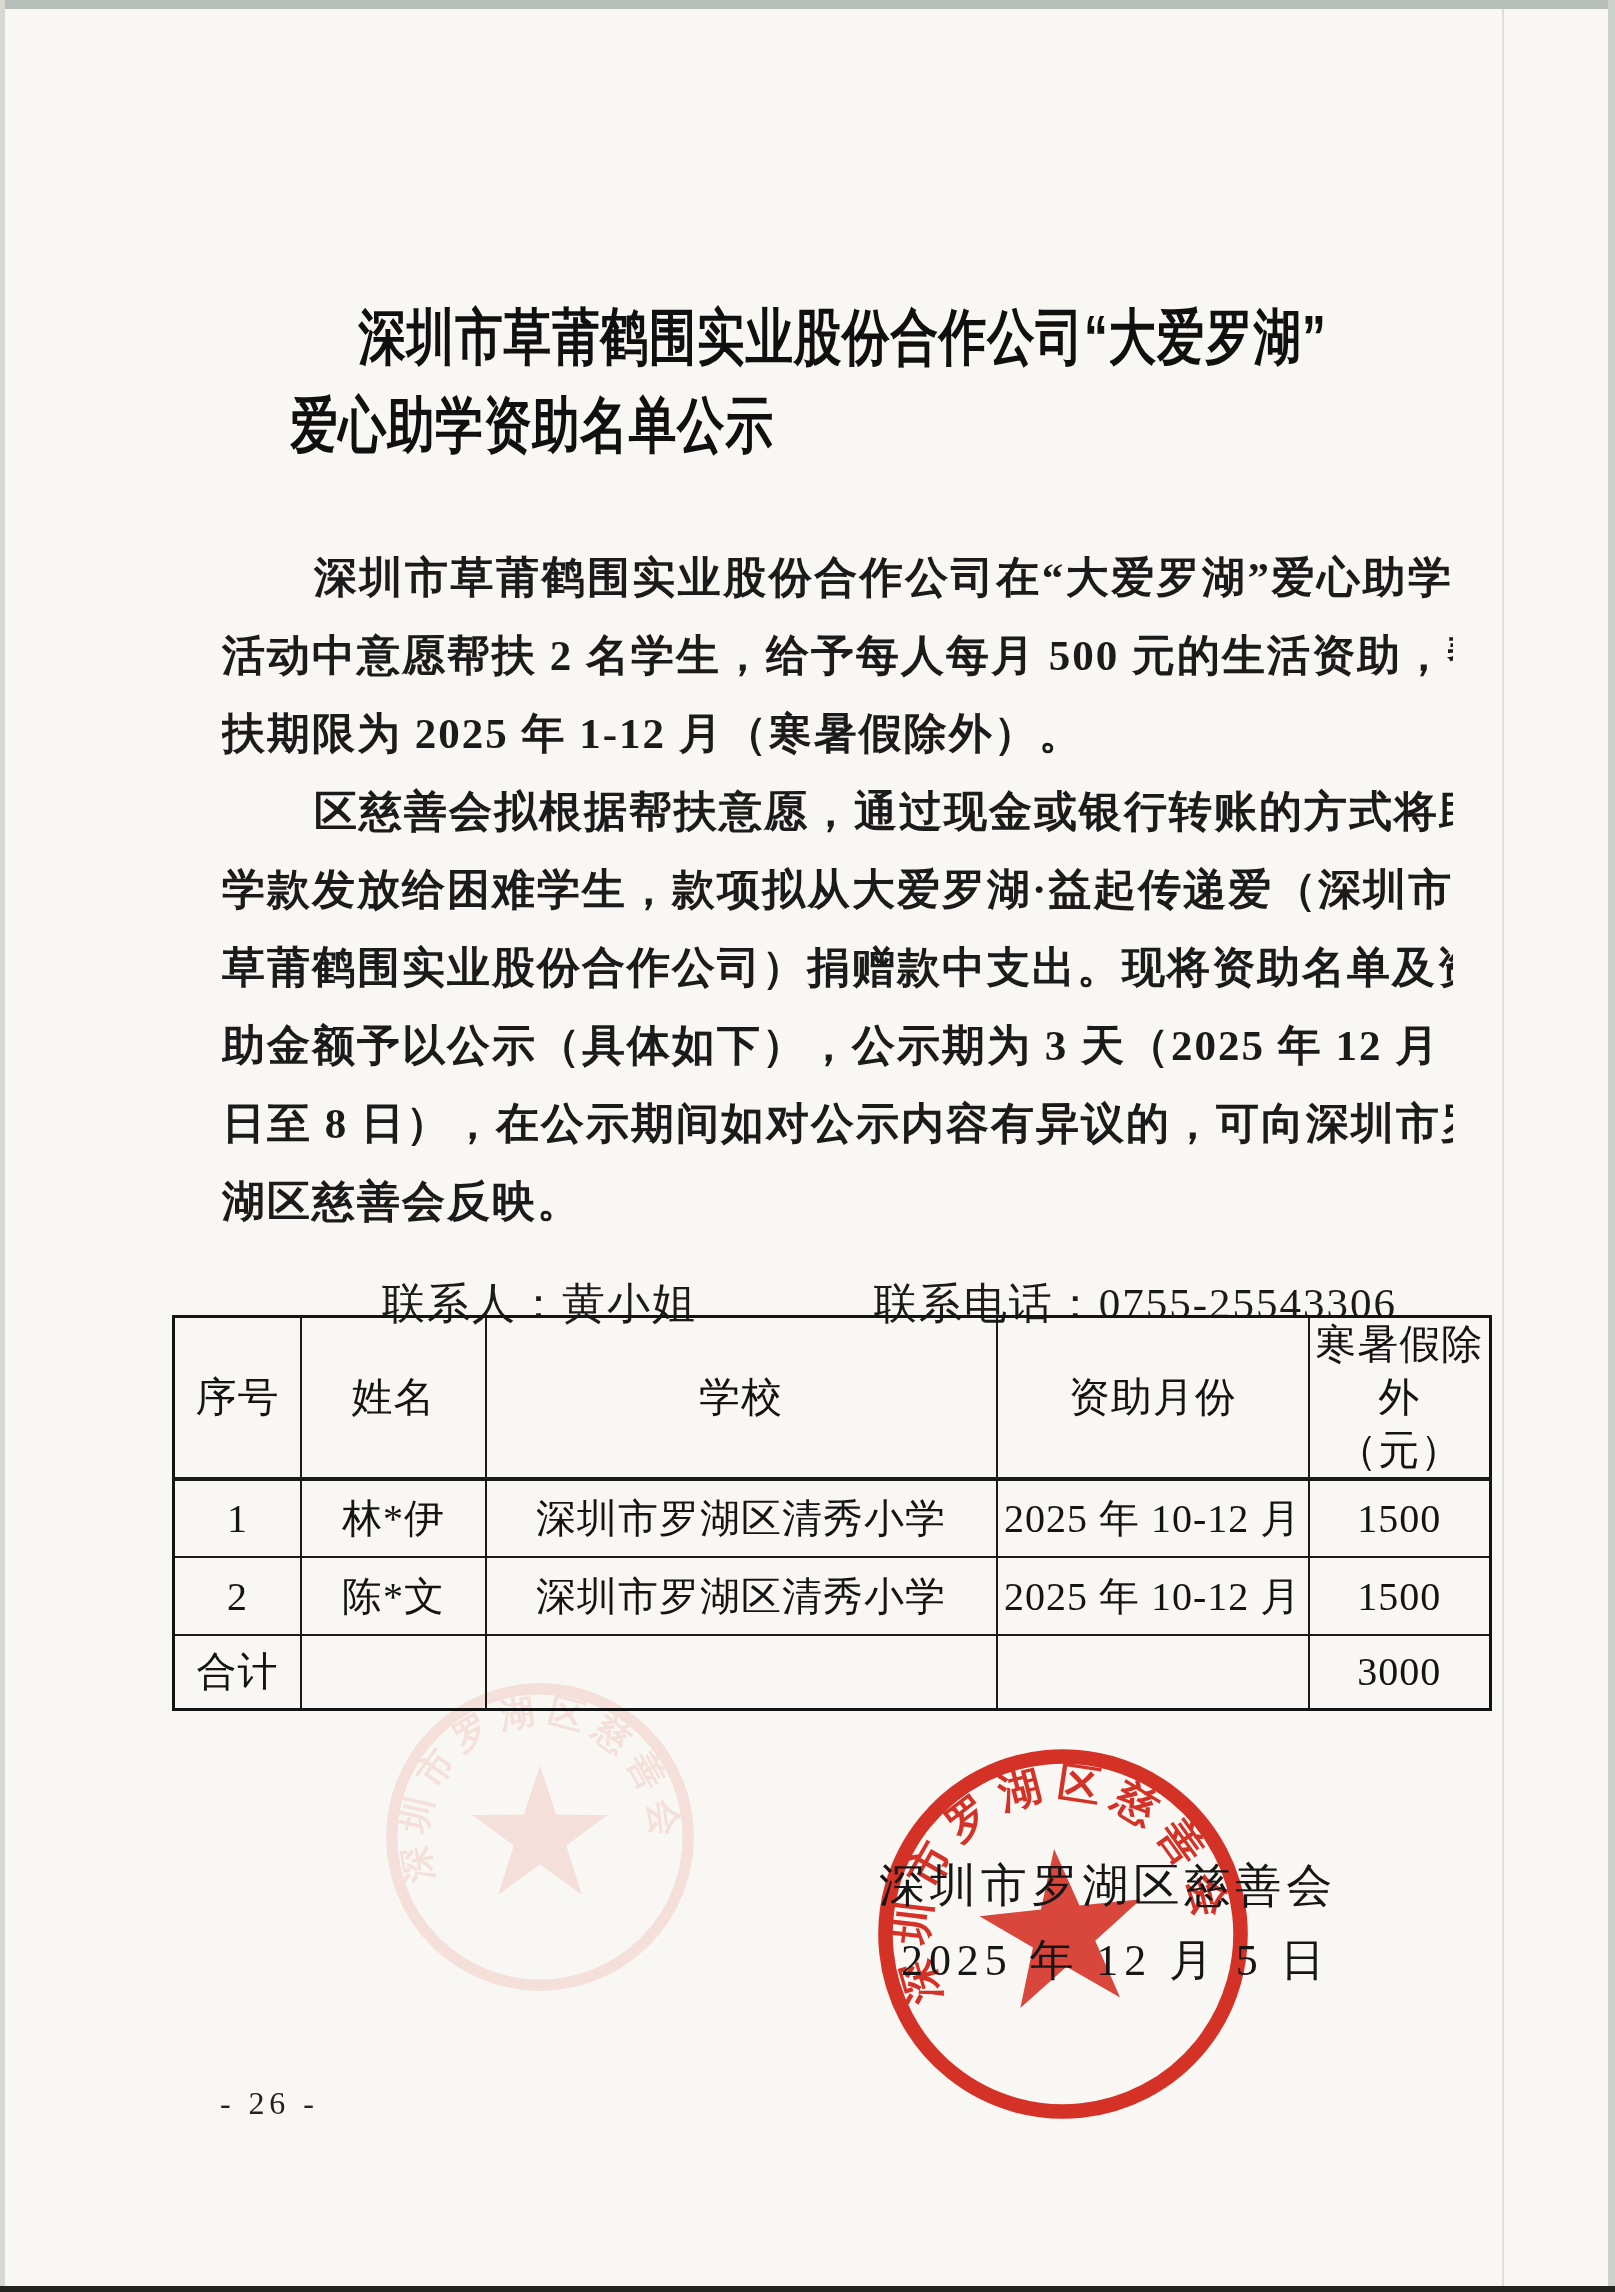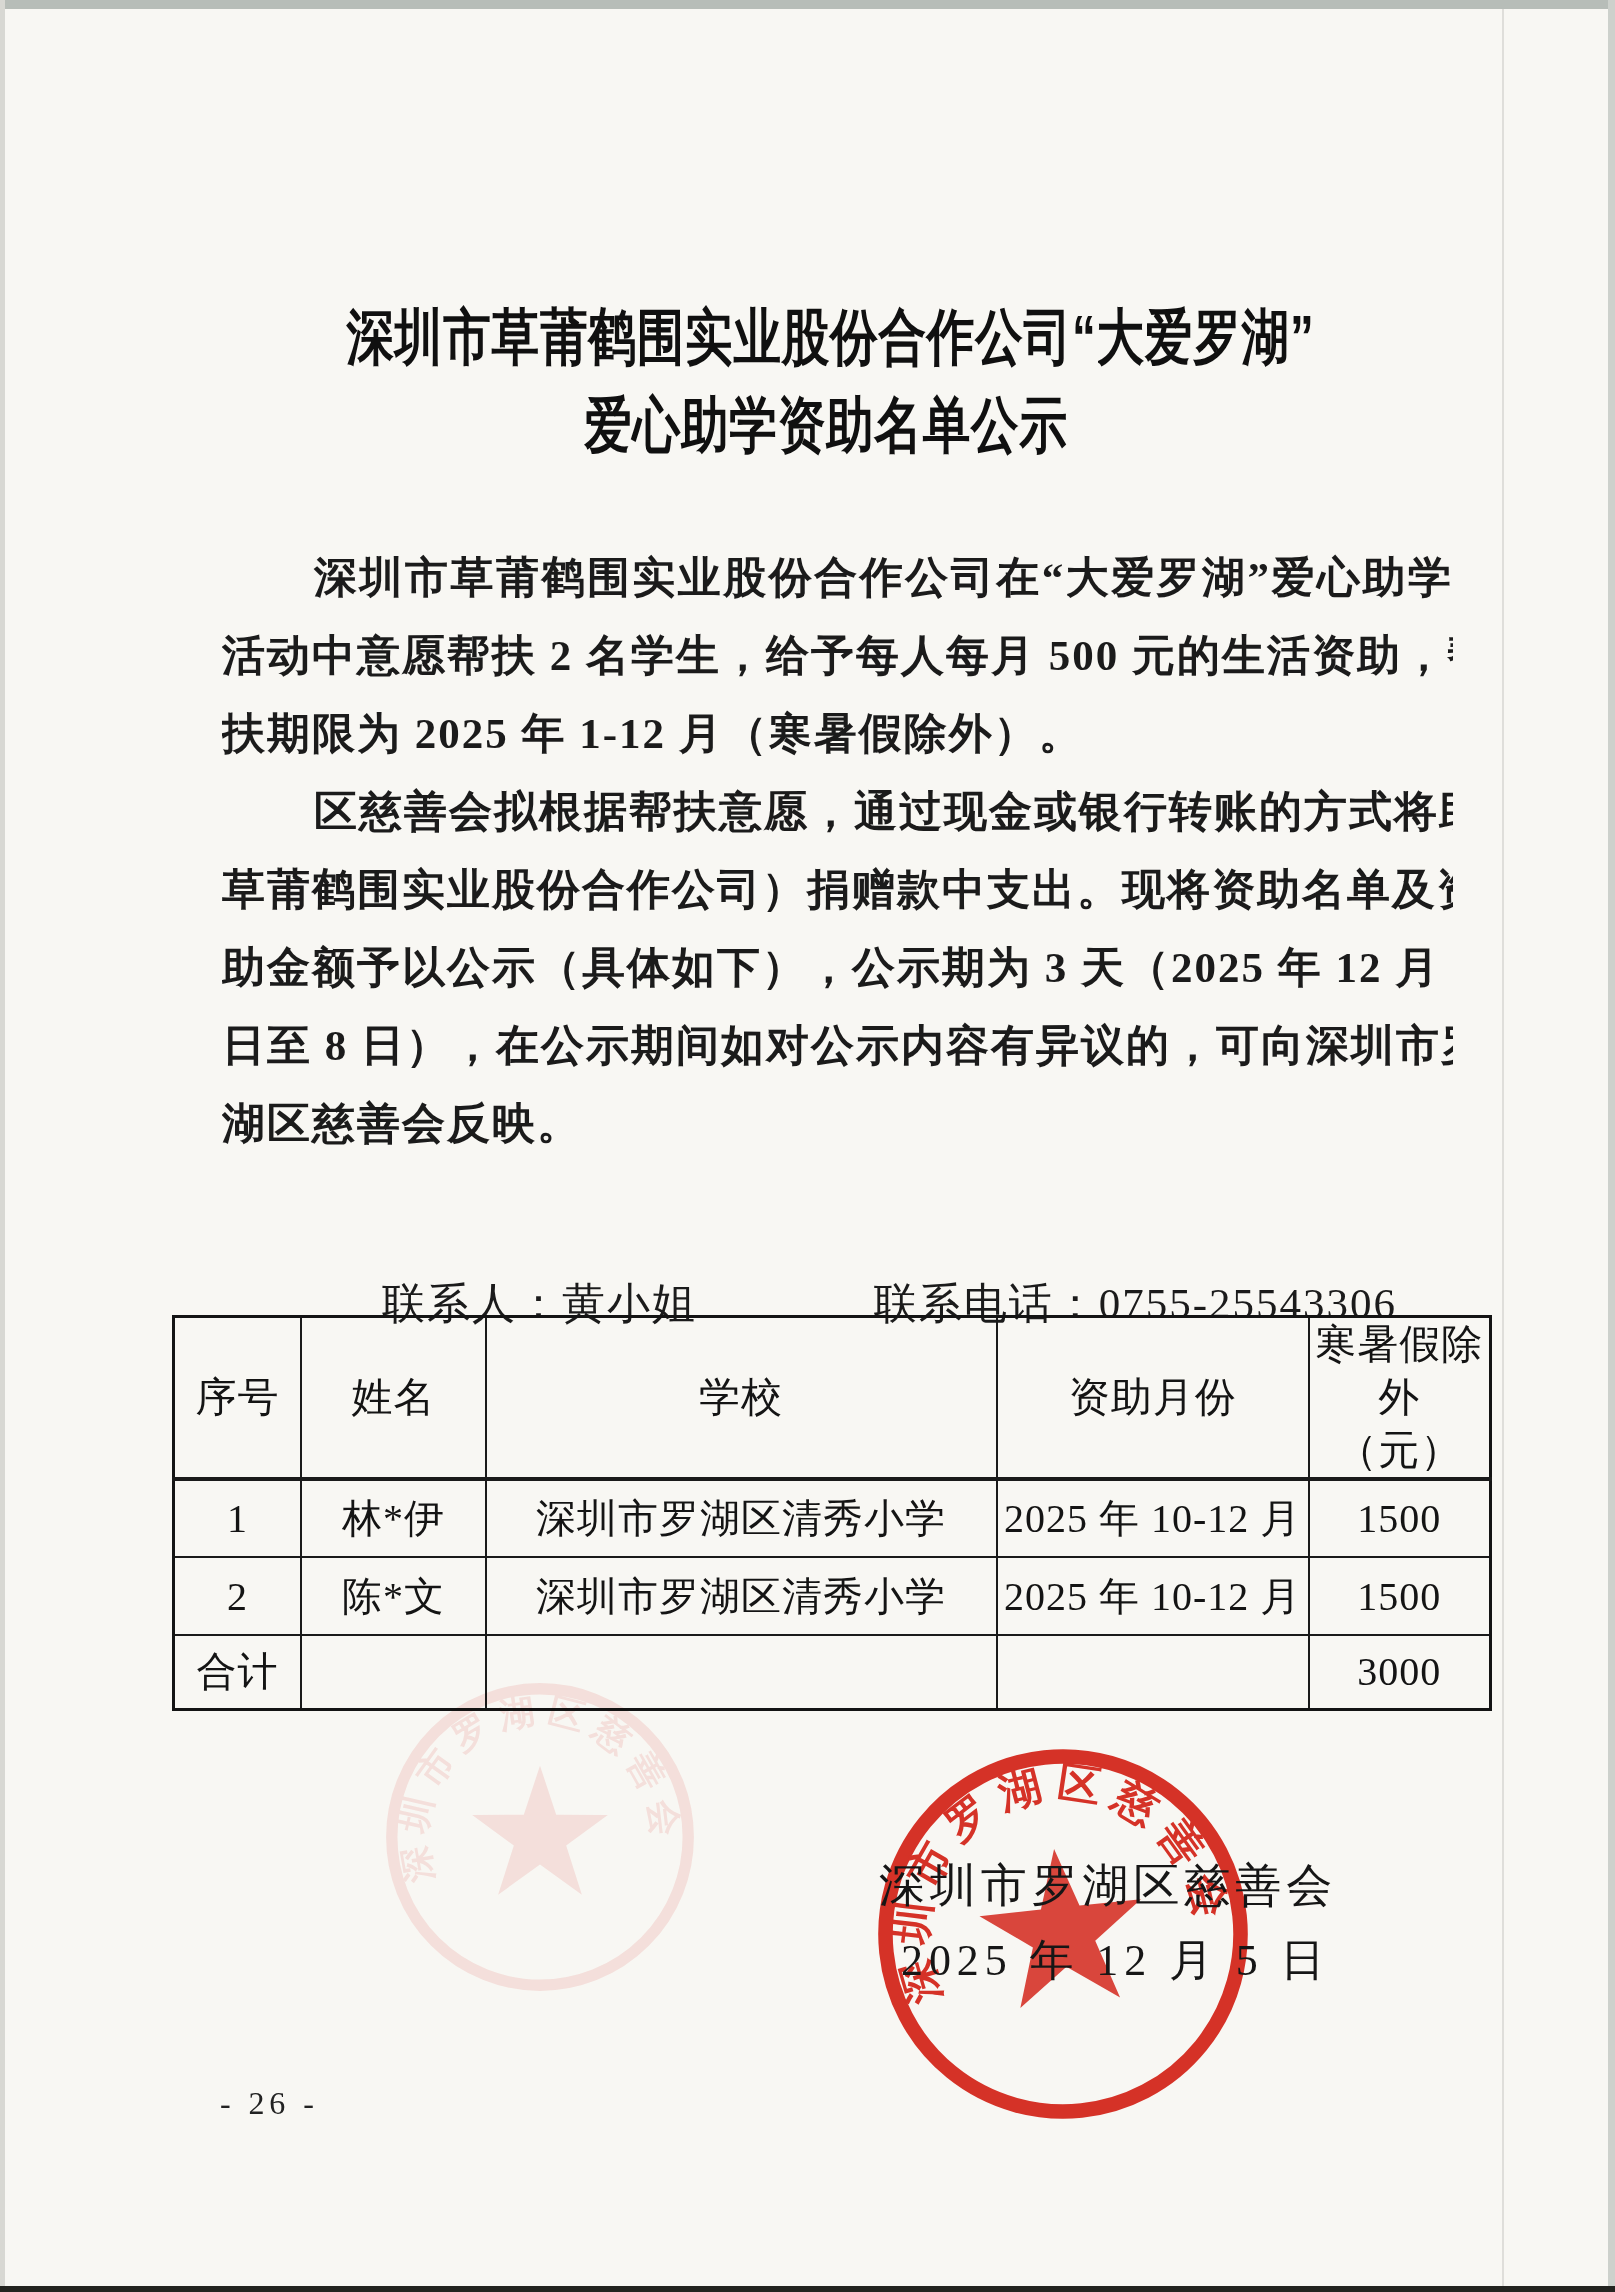--- a/index.html
+++ b/index.html
@@ -15,21 +15,21 @@
   }
   
   .edge-top{position:absolute;top:0;left:0;right:0;height:8.8px;background:#b7bdb8;}
   .edge-left{position:absolute;left:0;top:0;bottom:0;width:4.9px;background:#d8d8d3;}
   .edge-right{position:absolute;right:0;top:0;bottom:0;width:7.8px;background:#cdd1cc;}
   .edge-bottom{position:absolute;left:0;right:0;bottom:0;height:6.8px;background:#23231f;}
   .crease{position:absolute;left:1502px;top:8.8px;bottom:6.8px;width:2px;background:rgba(170,172,166,.32);}
 
   
   .title-line{
-    position:absolute;left:210px;width:1231px;text-align:center;white-space:nowrap;
+    position:absolute;left:222px;width:1231px;text-align:left;white-space:nowrap;
   }
   .title-line > span{
     display:inline-block;transform:scaleX(0.78);transform-origin:center;
     font-family:"Liberation Sans","DejaVu Sans",sans-serif;
     font-weight:900;font-size:61px;line-height:78px;color:#101010;letter-spacing:1px;
   }
   .title-1{top:298px;}
   .title-2{top:386px;}
 
   
@@ -95,20 +95,21 @@
   </div>
   <div class="title-line title-2">
     <span>爱心助学资助名单公示</span>
   </div>
 
   <div class="body-block">
     <div class="line indent">深圳市草莆鹤围实业股份合作公司在“大爱罗湖”爱心助学</div>
     <div class="line">活动中意愿帮扶 2 名学生，给予每人每月 500 元的生活资助，帮</div>
     <div class="line end">扶期限为 2025 年 1-12 月（寒暑假除外）。</div>
     <div class="line indent">区慈善会拟根据帮扶意愿，通过现金或银行转账的方式将助</div>
+    <div class="line">学款发放给困难学生，款项拟从大爱罗湖·益起传递爱（深圳市</div>
     <div class="line">草莆鹤围实业股份合作公司）捐赠款中支出。现将资助名单及资</div>
     <div class="line">助金额予以公示（具体如下），公示期为 3 天（2025 年 12 月 6</div>
     <div class="line">日至 8 日），在公示期间如对公示内容有异议的，可向深圳市罗</div>
     <div class="line end">湖区慈善会反映。</div>
   </div>
 
   <div class="contact">
     <span class="c-person">联系人：黄小姐</span>
     <span class="c-phone">联系电话：0755-25543306</span>
   </div>

